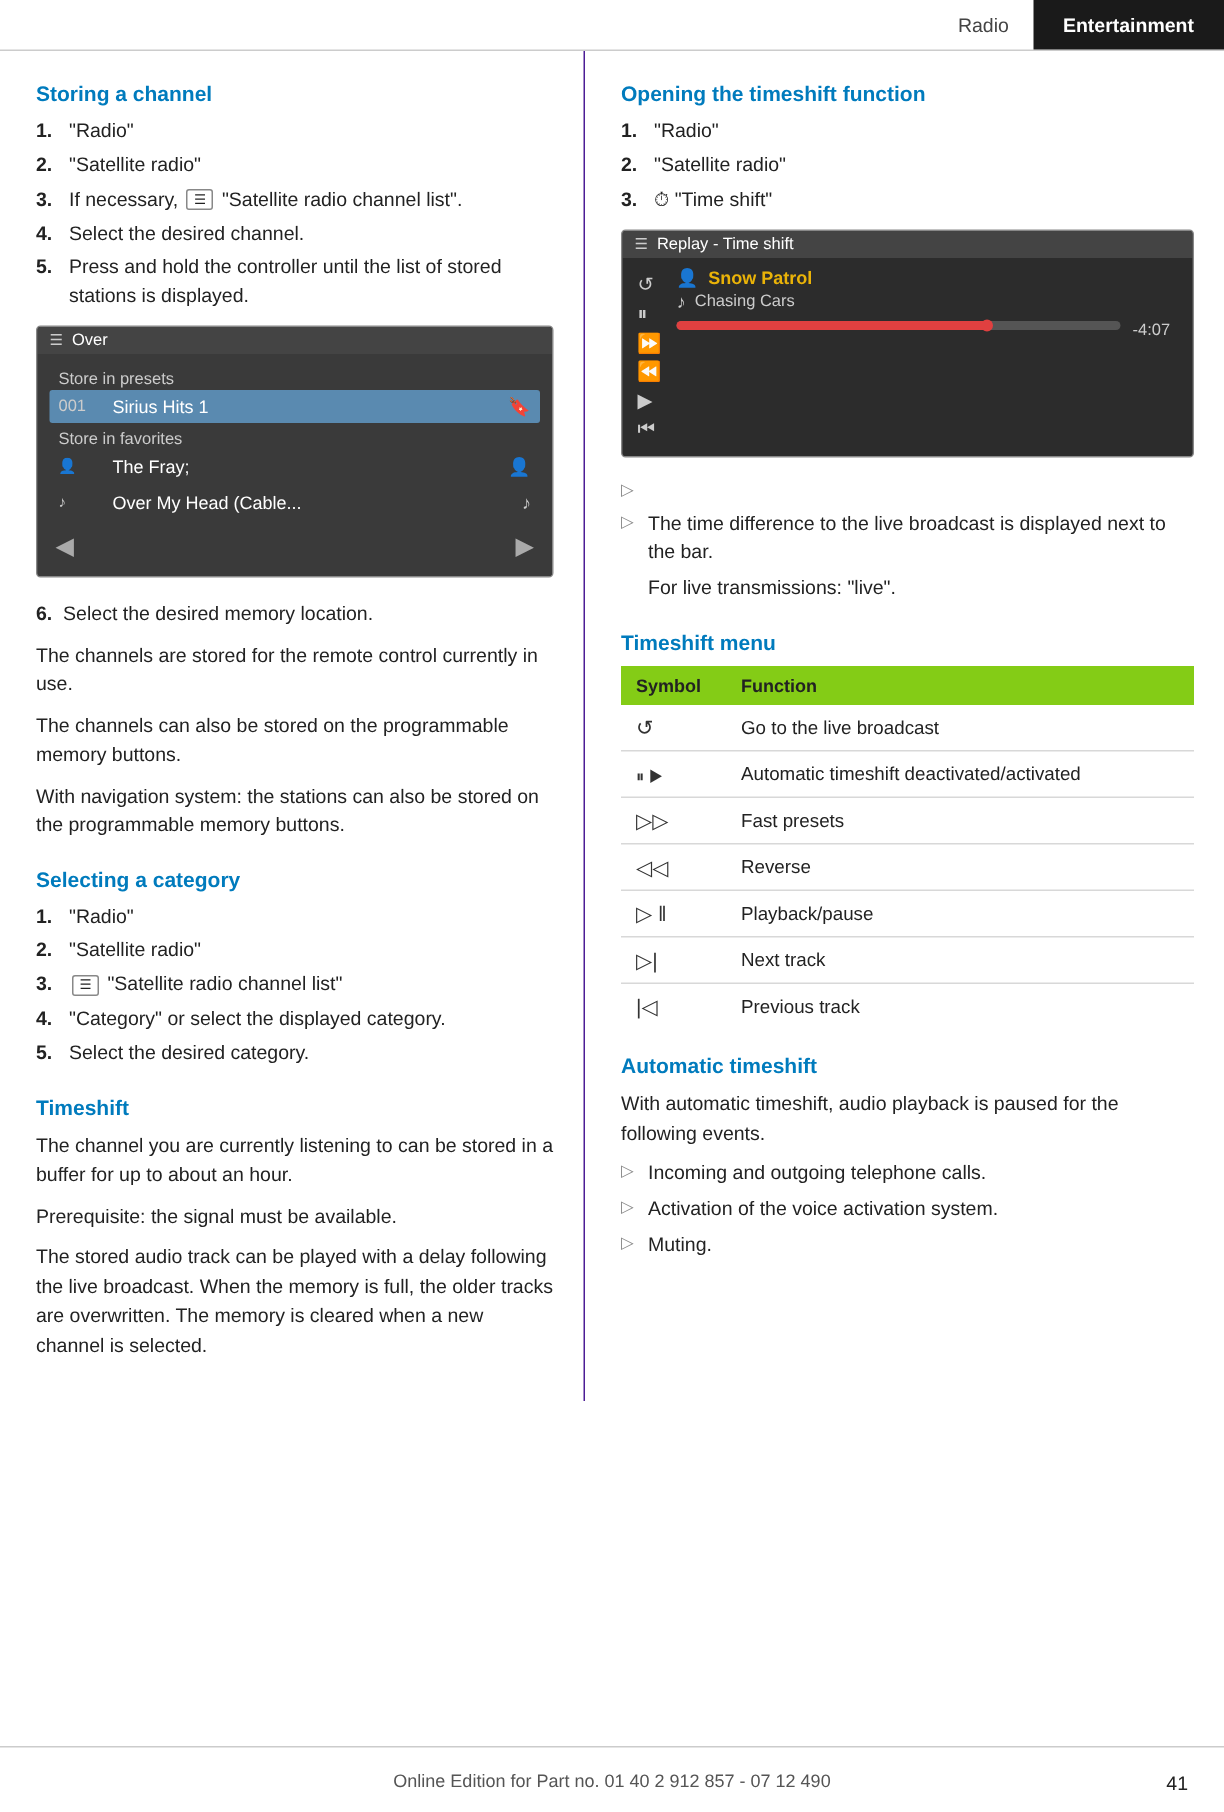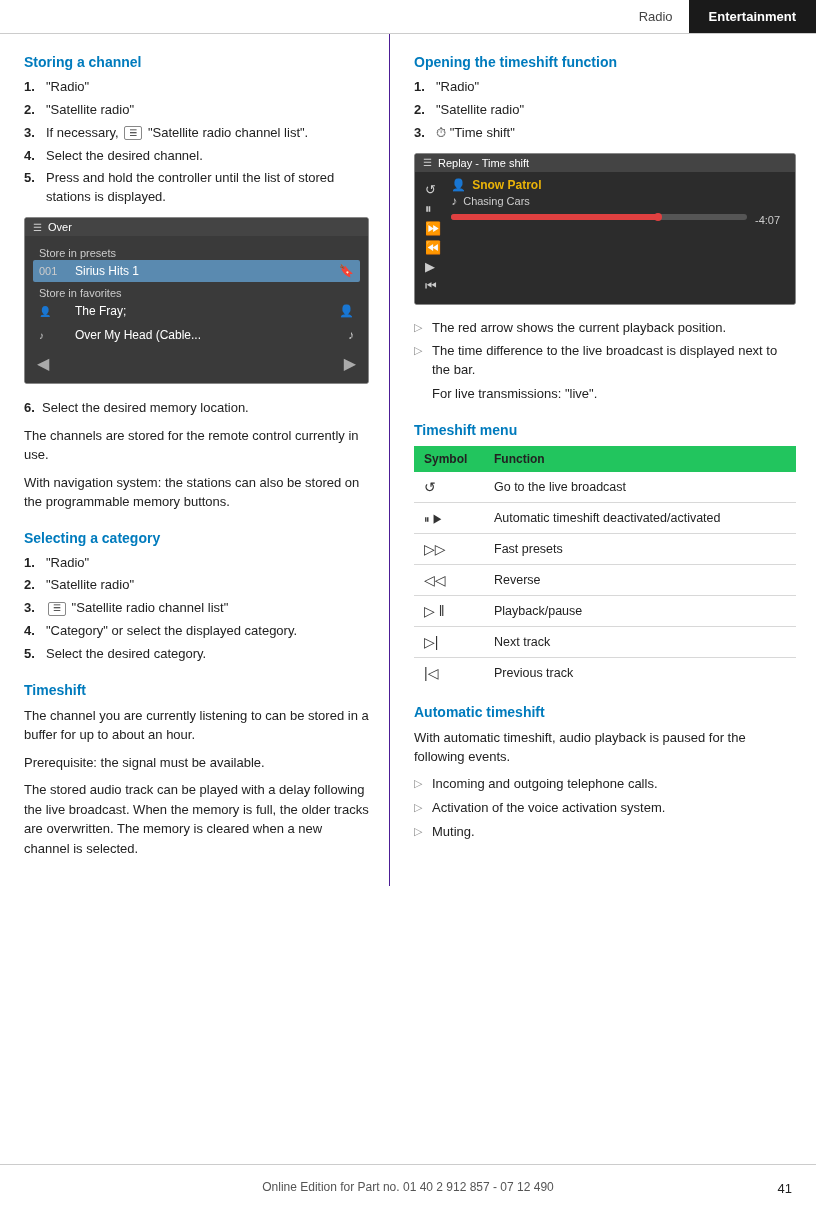--- a/index.html
+++ b/index.html
@@ -190,21 +190,21 @@
       font-size: 11px;
       min-width: 12px;
     }
     
     .ts-table {
       width: 100%;
       border-collapse: collapse;
       margin: 8px 0 16px 0;
     }
     .ts-table thead tr {
-      background: #22c55e;
+      background: #84cc16;
     }
     .ts-table thead th {
       padding: 6px 10px;
       text-align: left;
       font-size: 12px;
       font-weight: bold;
       color: #222;
     }
     .ts-table tbody tr {
       border-bottom: 1px solid #d8d8d8;
@@ -324,20 +324,21 @@
 
           <div style="display:flex; justify-content:space-between; padding:6px 4px 2px 4px;">
             <span style="color:#aaa; font-size:16px;">◀</span>
             <span style="color:#aaa; font-size:16px;">▶</span>
           </div>
         </div>
       </div>
 
       <p class="para"><strong>6.</strong>&nbsp;&nbsp;Select the desired memory location.</p>
       <p class="para">The channels are stored for the remote control currently in use.</p>
+      <p class="para">The channels can also be stored on the programmable memory buttons.</p>
       <p class="para">With navigation system: the stations can also be stored on the programmable memory buttons.</p>
     </div>
 
     <div>
       <h2 class="section-title section-title-spaced">Selecting a category</h2>
       <ol class="numbered-list">
         <li>
           <span class="list-num bold-step">1.</span>
           <span class="list-content">"Radio"</span>
         </li>
@@ -423,21 +424,20 @@
                 <span style="color:#ccc; font-size:11px; min-width:32px;">-4:07</span>
               </div>
             </div>
           </div>
         </div>
       </div>
 
       <ul class="bullet-list">
         <li>
           <span class="bullet-arrow">▷</span>
-          <span>The red arrow shows the current playback position.</span>
         </li>
         <li>
           <span class="bullet-arrow">▷</span>
           <span>The time difference to the live broadcast is displayed next to the bar.</span>
         </li>
         <li>
           <span class="bullet-arrow">&nbsp;&nbsp;&nbsp;</span>
           <span>For live transmissions: "live".</span>
         </li>
       </ul>

